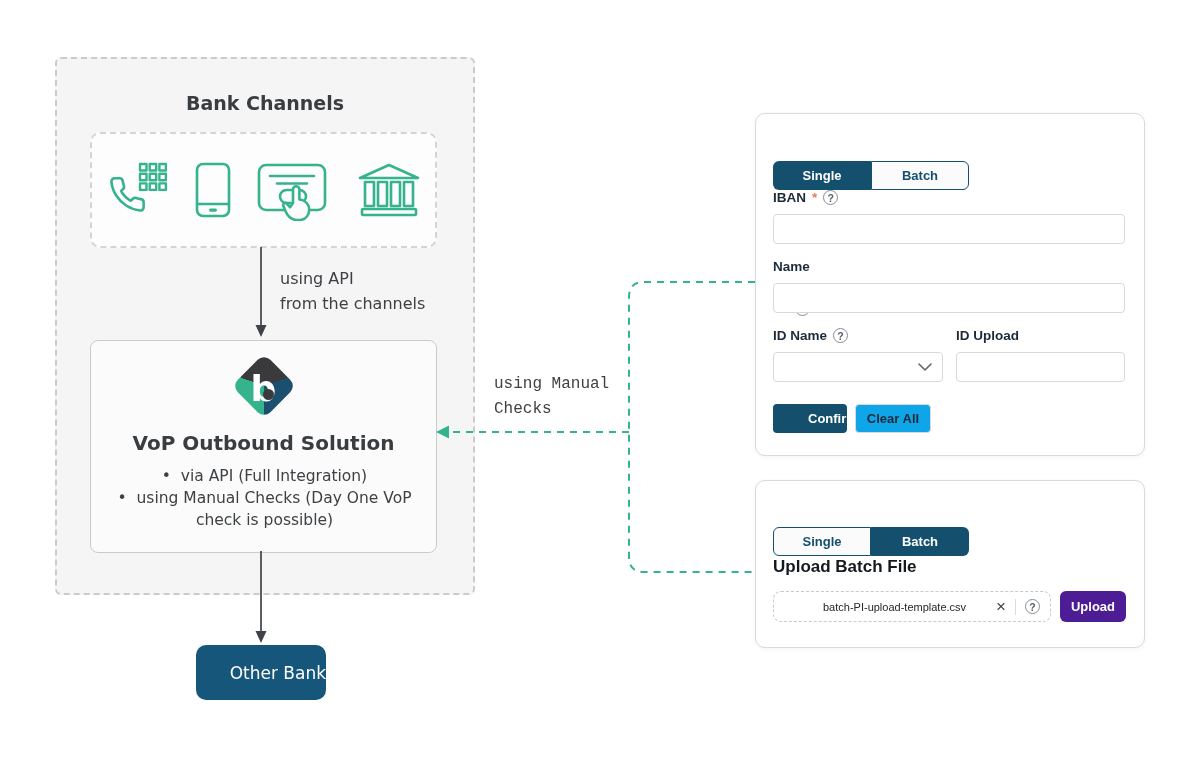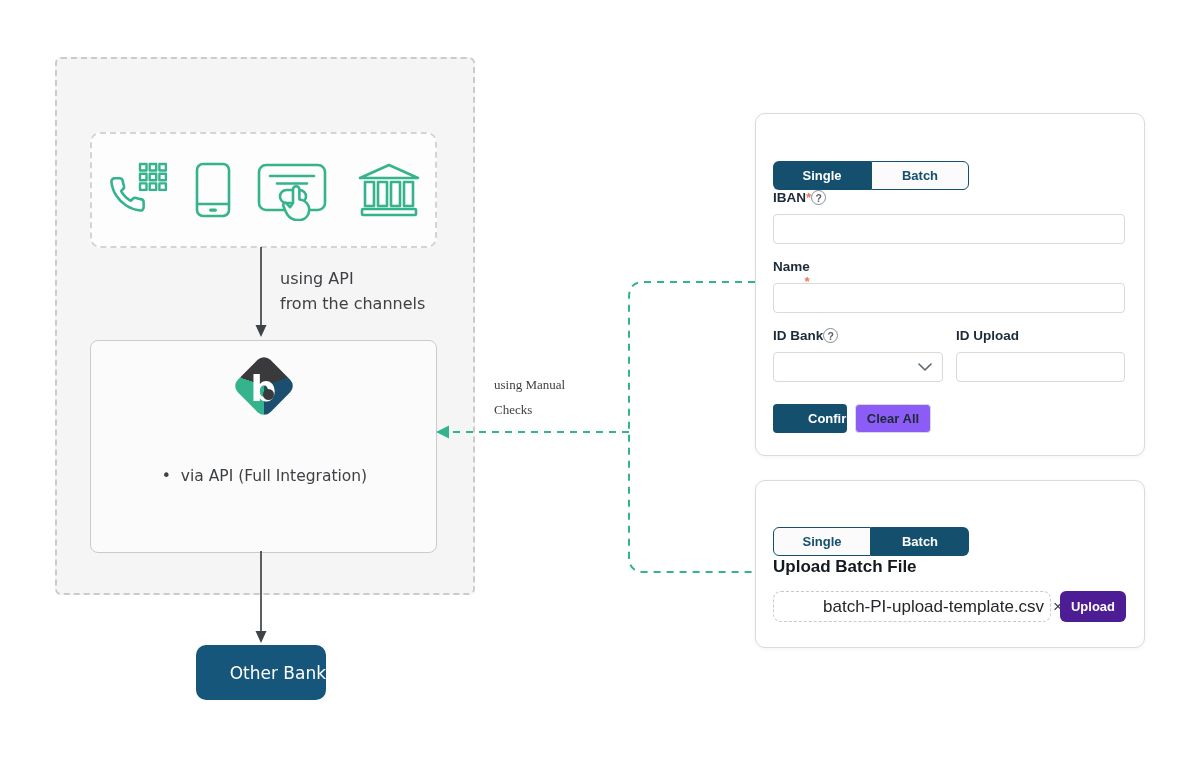--- a/index.html
+++ b/index.html
@@ -21,64 +21,65 @@
   .logo-wrap { left:50%; top:12px; width:66px; height:66px; transform:translateX(-50%); }
   .logo-diamond { left:10px; top:10px; width:46px; height:46px; border-radius:9px;
                   transform:rotate(45deg);
                   background:conic-gradient(from 25deg, #1C4E70 0 110deg, #35B38C 110deg 220deg, #3A3A3C 220deg 360deg); }
   .logo-letter { left:0; top:2px; width:100%; height:100%; display:flex; align-items:center; justify-content:center;
                  color:#fff; font-size:36px; font-weight:700; font-family:"DejaVu Sans",sans-serif; }
   .logo-dot { left:32px; top:36px; width:11px; height:11px; border-radius:50%; background:#3A3A3C; }
   .vop-title { top:90px; left:0; width:100%; text-align:center; font-size:20px; font-weight:700; color:#3A3D40; }
   .vop-bullets { top:124px; left:9px; width:329px; font-size:15.5px; line-height:22px; color:#3E4144; text-align:center; }
   .vop-bullet::before { content:"•\00a0\00a0"; }
-  .manual-label { left:494px; top:372px; font-size:13px; line-height:25px; color:#3E4144;
-                  font-family:Liberation Serif, serif; }
+  .manual-label { left:494px; top:372px; font-size:16px; line-height:25px; color:#3E4144;
+                  font-family:Liberation Mono, monospace; }
   .other-bank { left:196px; top:645px; width:130px; height:55px; background:#15567A; border-radius:10px;
                 display:flex; align-items:center; justify-content:flex-end; color:#fff; font-size:17px;
                 font-family:"DejaVu Sans",sans-serif; }
   .overlay { left:0; top:0; z-index:5; pointer-events:none; }
 
   
   .panel { background:#fff; border:1px solid #D8DADC; border-radius:10px; box-shadow:0 1px 4px rgba(0,0,0,.05); }
   .panel-single { left:755px; top:113px; width:390px; height:343px; }
   .panel-batch  { left:755px; top:480px; width:390px; height:168px; }
   .tab-group { display:flex; }
   .tab { width:98px; height:29px; display:flex; align-items:center; justify-content:center;
          font-size:13px; font-weight:700; cursor:default;margin-top:20px; }
   .tab.on  { background:#14506E; color:#fff; }
   .tab.off { background:#FBFBFB; color:#14506E; border:1px solid #14506E; }
   .tab:first-child { border-radius:6px 0 0 6px; }
   .tab:last-child  { border-radius:0 6px 6px 0; }
-  .lrow { display:flex; align-items:flex-end; font-size:13.5px; font-weight:700; color:#1C2B39; }
+  .lrow { display:flex; align-items:flex-end; gap:6px; font-size:13.5px; font-weight:700; color:#1C2B39; }
   .req { color:#E8795A; }
   .help { width:15px; height:15px; border:1.3px solid #878D93; border-radius:50%; color:#565E66;
           font-size:10.5px; font-weight:700; display:inline-flex; align-items:center; justify-content:center; }
   .txt { border:1px solid #D9D9D9; border-radius:4px; background:#fff; height:30px; width:100%;
          font-size:13px; color:#222; padding:0 8px; outline:none; font-family:"Liberation Sans",sans-serif; }
   .selectbox { border:1px solid #D9D9D9; border-radius:4px; background:#fff; height:30px;
                display:flex; align-items:center; justify-content:flex-end; padding:0 10px; }
   .btn-navy { background:#14506E; color:#fff; border:none; border-radius:4px; font-size:13px; font-weight:700;
               width:74px; height:29px; cursor:pointer; font-family:"Liberation Sans",sans-serif;padding-left:35px; }
-  .btn-ghost { background:#8b5cf6; color:#1D2A36; border:1px solid #D9D9D9; border-radius:4px; font-size:13px;
+  .btn-ghost { background:#0ea5e9; color:#1D2A36; border:1px solid #D9D9D9; border-radius:4px; font-size:13px;
                font-weight:700; width:76px; height:29px; cursor:pointer; font-family:"Liberation Sans",sans-serif; }
   .btn-coral { background:#4c1d95; color:#fff; border:none; border-radius:6px; font-size:13px; font-weight:700;
                width:66px; height:31px; cursor:pointer; font-family:"Liberation Sans",sans-serif; }
   .heading { font-size:17px; font-weight:700; color:#13191F; }
   .filebox { border:1.5px dashed #C9C9C9; border-radius:8px; background:#fff; width:278px; height:31px;
              display:flex; align-items:center; gap:9px; padding:0 10px 0 13px; }
-  .fname { font-size:17px; color:#23272B; flex:1; white-space:nowrap;padding-left:36px; }
+  .fname { font-size:11px; color:#23272B; flex:1; white-space:nowrap;padding-left:36px; }
   .xicon { font-size:17px; color:#3F4347; line-height:1; cursor:pointer; }
   .vdiv { width:1px; height:16px; background:#DCDCDC; }
   svg.icon { display:block; }
 </style>
 </head>
 <body>
 
 <div class="abs outer-box diagram">
+  <div class="abs bc-title">Bank Channels</div>
 
   <div class="abs inner-box">
     <span>
       <svg class="icon" width="62" height="56" viewBox="0 0 62 56" fill="none" stroke="currentColor" stroke-width="2.6" stroke-linecap="round" stroke-linejoin="round">
         <path transform="translate(1,13) scale(1.62)" stroke-width="1.6" d="M22 16.92v3a2 2 0 0 1-2.18 2 19.79 19.79 0 0 1-8.63-3.07 19.5 19.5 0 0 1-6-6A19.79 19.79 0 0 1 2.12 4.18 2 2 0 0 1 4.11 2h3a2 2 0 0 1 2 1.72 12.84 12.84 0 0 0 .7 2.81 2 2 0 0 1-.45 2.11L8.09 9.91a16 16 0 0 0 6 6l1.27-1.27a2 2 0 0 1 2.11-.45 12.84 12.84 0 0 0 2.81.7A2 2 0 0 1 22 16.92z"></path>
         <g stroke-width="2.4">
           <rect x="33" y="2" width="6.5" height="6.5"></rect>
             <rect x="42.7" y="2" width="6.5" height="6.5"></rect>
             <rect x="52.4" y="2" width="6.5" height="6.5"></rect>
           <rect x="33" y="11.7" width="6.5" height="6.5"></rect>
@@ -122,22 +123,24 @@
     <div>using API</div>
     <div>from the channels</div>
   </div>
 
   <div class="abs vop-box">
     <div class="abs logo-wrap">
       <div class="abs logo-diamond"></div>
       <div class="abs logo-letter">b</div>
       <div class="abs logo-dot"></div>
     </div>
+    <div class="abs vop-title">VoP Outbound Solution</div>
     <div class="abs vop-bullets">
       <div class="vop-bullet">via API (Full Integration)</div>
+      <div class="vop-bullet">using Manual Checks (Day One VoP check is possible)</div>
     </div>
   </div>
 </div>
 
 <div class="abs manual-label">
   <div>using Manual</div>
   <div>Checks</div>
 </div>
 
 <div class="abs other-bank">
@@ -174,21 +177,21 @@
   <input class="abs txt" style="left: 17px; top: 100px; width: 352px;" value="">
 
   <div class="abs lrow" style="left:17px; top:145px;flex-direction:column;">
     <span>Name</span>
     <span class="req">*</span>
     <span class="help">?</span>
   </div>
   <input class="abs txt" style="left: 17px; top: 169px; width: 352px;" value="">
 
   <div class="abs lrow" style="left:17px; top:214px;">
-    <span>ID Bank</span>
+    <span>ID Name</span>
     <span class="help">?</span>
   </div>
   <div class="abs lrow" style="left:200px; top:214px;">
     <span>ID Upload</span>
   </div>
   <div class="abs selectbox" style="left:17px; top:238px; width:170px;">
     <svg width="14" height="8" viewBox="0 0 14 8" fill="none" stroke="#5A6872" stroke-width="1.6" stroke-linecap="round" stroke-linejoin="round">
       <polyline points="1,1 7,7 13,1"></polyline>
     </svg>
   </div>

